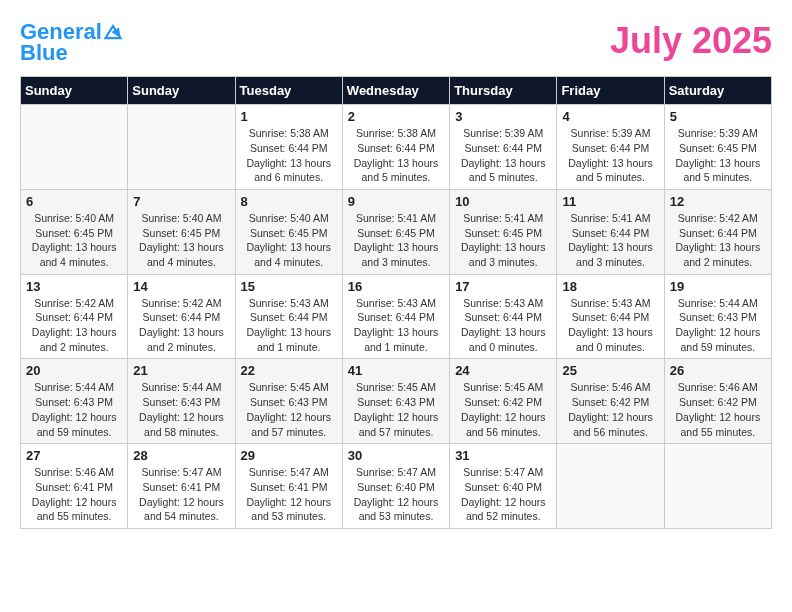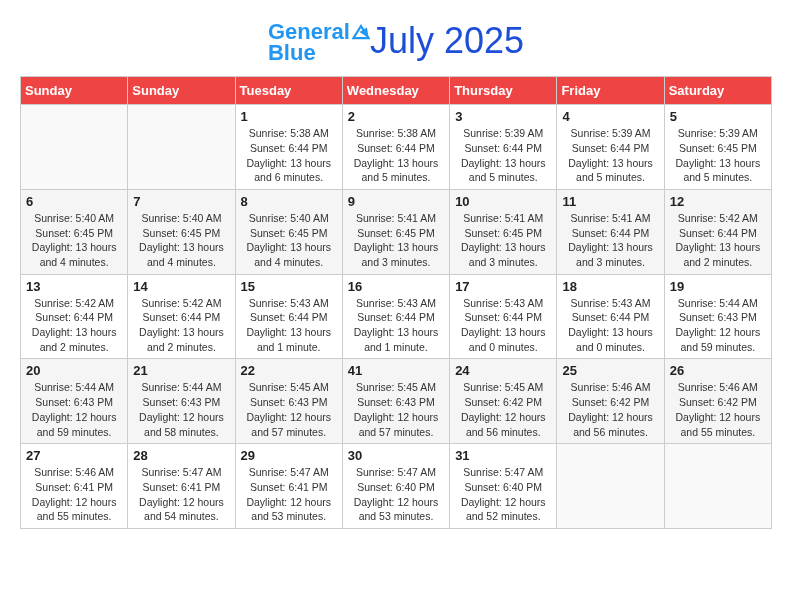--- a/index.html
+++ b/index.html
@@ -5,21 +5,21 @@
     * { box-sizing: border-box; margin: 0; padding: 0; }
     body {
       font-family: Arial, sans-serif;
       background: #fff;
       width: 792px;
       min-height: 612px;
       padding: 20px;
     }
     .header {
       display: flex;
-      justify-content: center;
+      justify-content: space-between;
       align-items: flex-start;
       margin-bottom: 10px;
     }
     .logo {
       display: flex;
       align-items: center;
     }
     .logo-text {
       font-size: 22px;
       font-weight: bold;
@@ -32,34 +32,34 @@
     .logo-icon {
       width: 18px;
       height: 18px;
       margin-left: 2px;
     }
     .title-block {
       text-align: right;
     }
     .month-title {
       font-size: 36px;
-      color: #1d4ed8;
-      font-weight: normal;
+      color: #ec4899;
+      font-weight: bold;
     }
     .location {
       font-size: 16px;
       color: #333;
     }
     table {
       width: 100%;
       border-collapse: collapse;
       font-size: 11px;
     }
     th {
-      background-color: #ef4444;
+      background-color: #0f172a;
       color: #fff;
       padding: 6px 4px;
       text-align: left;
       font-size: 13px;
       font-weight: bold;
       border: 1px solid #ccc;
     }
     td {
       border: 1px solid #ccc;
       padding: 4px 5px;

